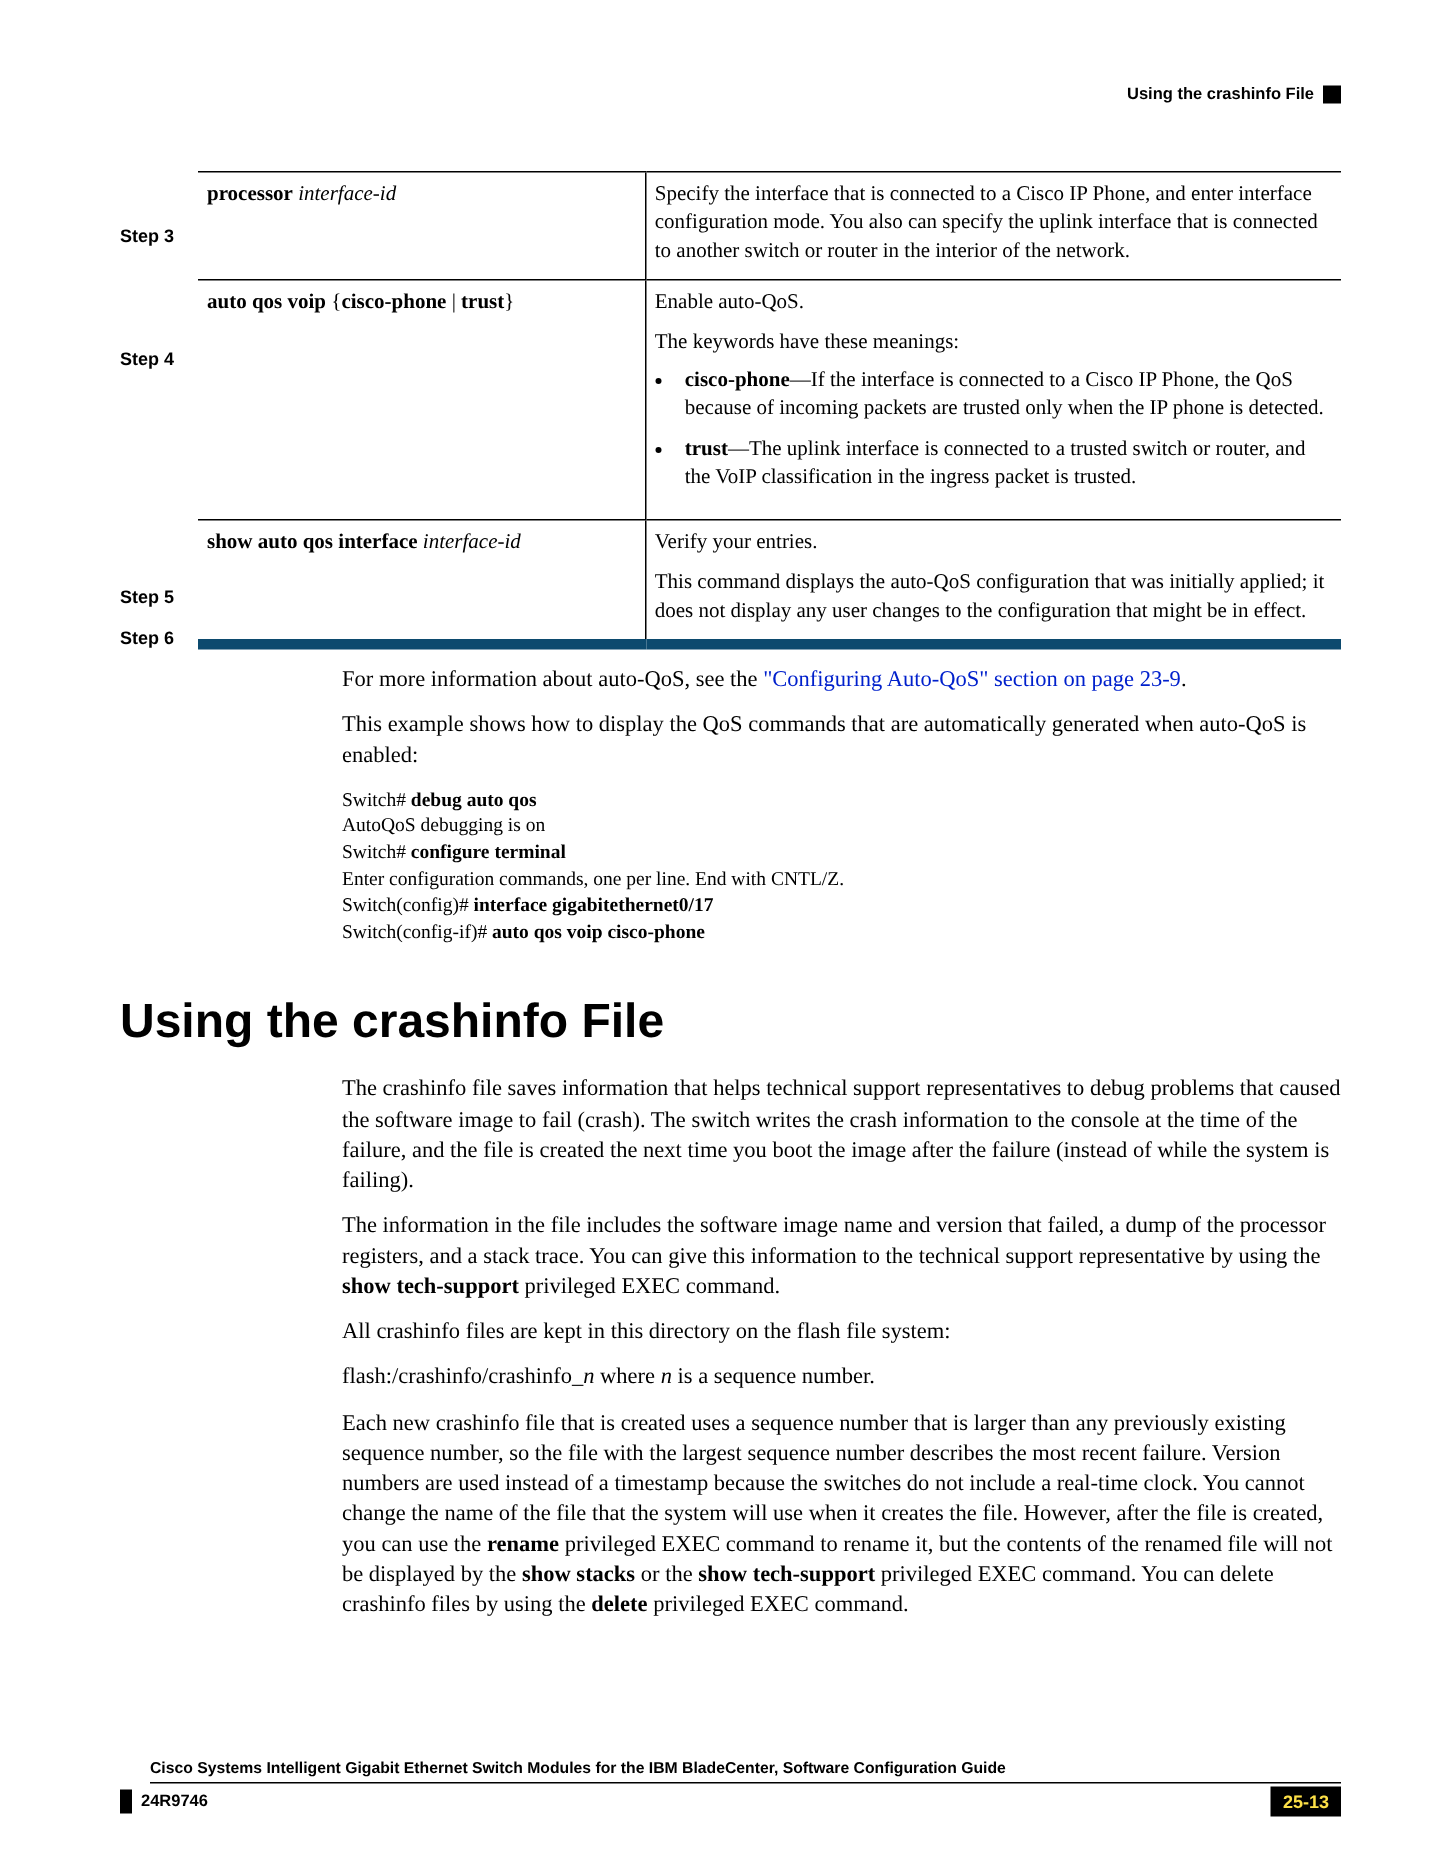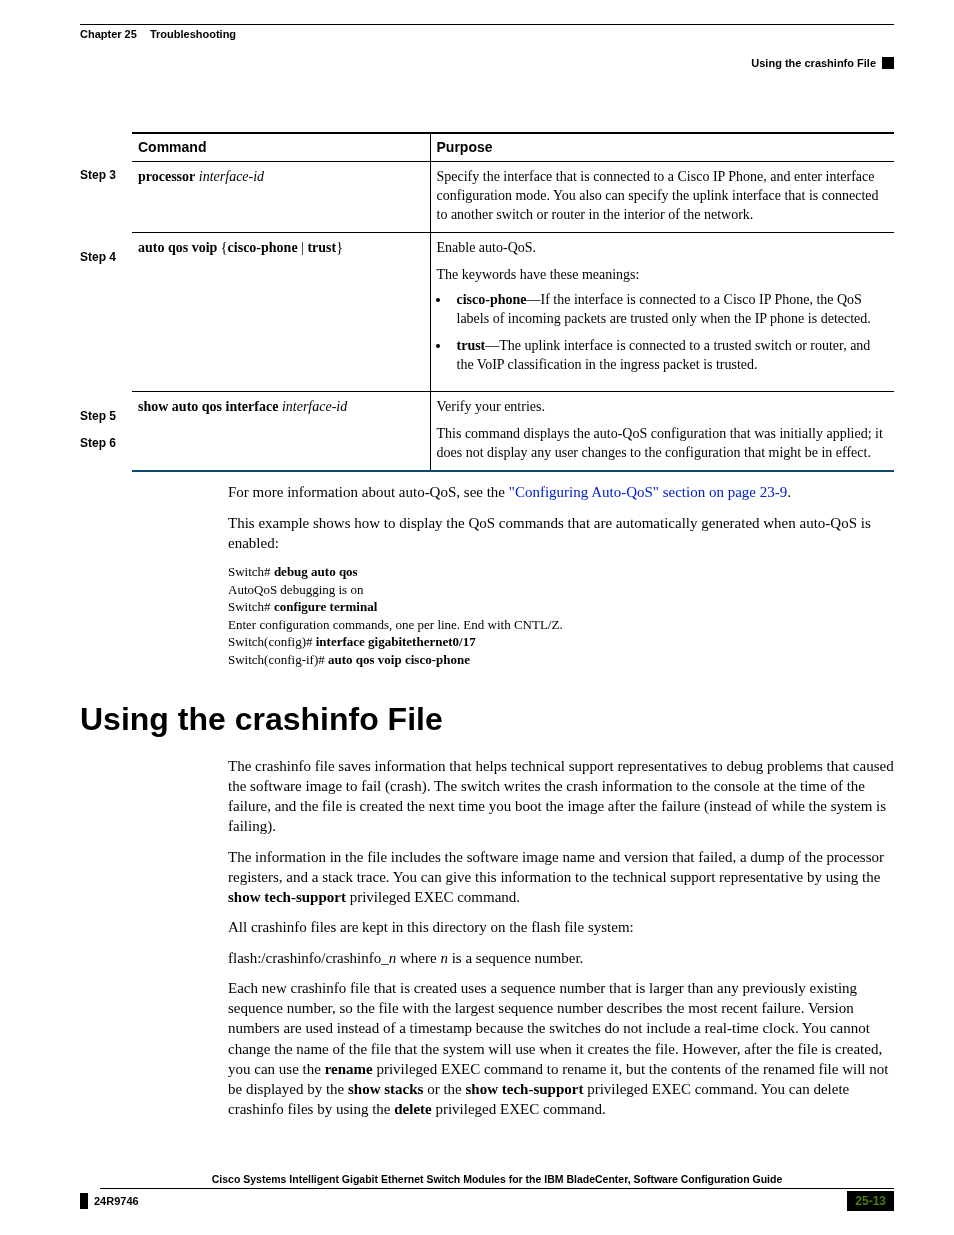--- a/index.html
+++ b/index.html
@@ -70,21 +70,21 @@
     border-top: 2px solid #000;
     border-bottom: 1.5px solid #000;
   }
   table.cmd th + th { border-left: 1px solid #000; }
   table.cmd td {
     vertical-align: top;
     padding: 6px 6px 8px 6px;
     border-top: 1px solid #000;
     font-size: 14px;
   }
-  table.cmd tr:last-child td { border-bottom: 2px solid #0c4a6e; }
+  table.cmd tr:last-child td { border-bottom: 7px solid #0c4a6e; }
   table.cmd td + td { border-left: 1px solid #000; }
   table.cmd td.cmd-col { width: 298px; }
 
   .bullet-list { margin: 6px 0 0 14px; }
   .bullet-list li { margin-bottom: 8px; padding-left: 6px; }
   .p-spc { margin-top: 8px; }
 
   .body-text {
     margin-left: 148px;
     margin-right: 0;
@@ -109,21 +109,21 @@
   a.link { color: #0020cc; text-decoration: none; }
 
   .footer {
     position: absolute;
     left: 0; right: 0; bottom: 0;
   }
   .ftr-title {
     font-family: Arial, Helvetica, sans-serif;
     font-weight: bold;
     font-size: 10.5px;
-    text-align: center;
+    text-align: left;
     border-bottom: 1px solid #000;
     padding-bottom: 2px;
     margin-left: 20px;
   }
   .ftr-row {
     display: flex;
     justify-content: space-between;
     align-items: center;
     margin-top: 2px;
   }
@@ -134,70 +134,62 @@
     border-left: 8px solid #000;
     padding-left: 6px;
     height: 16px;
     line-height: 16px;
   }
   .ftr-page {
     font-family: Arial, Helvetica, sans-serif;
     font-weight: bold;
     font-size: 12px;
     background: #000;
-    color: #4d7c0f;
+    color: #fde047;
     padding: 2px 8px;
   }
 
   .b { font-weight: bold; }
   .i { font-style: italic; text-align: center; }
 </style>
 </head>
 <body>
 
 <div class="page">
 
-  <div class="hdr-left">
-    <span class="chap">Chapter 25</span>
-    <span>Troubleshooting</span>
-  </div>
   <div class="hdr-right">
     <span>Using the crashinfo File</span>
     <span class="marker"></span>
   </div>
 
   <div class="table-wrap">
     <div class="step-col">
       <div style="height:29px"></div>
       <div class="step-lbl" style="height:82px">Step 3</div>
       <div class="step-lbl" style="height:159px">Step 4</div>
       <div class="step-lbl" style="height:27px">Step 5</div>
       <div class="step-lbl">Step 6</div>
     </div>
     <table class="cmd">
       <tbody>
-          <tr>
-        <th>Command</th>
-        <th>Purpose</th>
-      </tr>
       <tr>
         <td class="cmd-col">
           <span class="b">processor</span><span class="i"> interface-id</span>
         </td>
         <td>Specify the interface that is connected to a Cisco IP Phone, and enter interface configuration mode. You also can specify the uplink interface that is connected to another switch or router in the interior of the network.</td>
       </tr>
       <tr>
         <td class="cmd-col">
           <span class="b">auto qos voip</span><span> {</span><span class="b">cisco-phone</span><span> | </span><span class="b">trust</span><span>}</span>
         </td>
         <td>
           <div>Enable auto-QoS.</div>
           <div class="p-spc">The keywords have these meanings:</div>
           <ul class="bullet-list">
-            <li><span class="b">cisco-phone</span><span>—If the interface is connected to a Cisco IP Phone, the QoS labels of incoming packets are trusted only when the IP phone is detected.</span></li>
+            <li><span class="b">cisco-phone</span><span>—If the interface is connected to a Cisco IP Phone, the QoS because of incoming packets are trusted only when the IP phone is detected.</span></li>
             <li><span class="b">trust</span><span>—The uplink interface is connected to a trusted switch or router, and the VoIP classification in the ingress packet is trusted.</span></li>
           </ul>
         </td>
       </tr>
       <tr>
         <td class="cmd-col">
           <span class="b">show auto qos interface</span><span class="i"> interface-id</span>
         </td>
         <td>
           <div>Verify your entries.</div>

